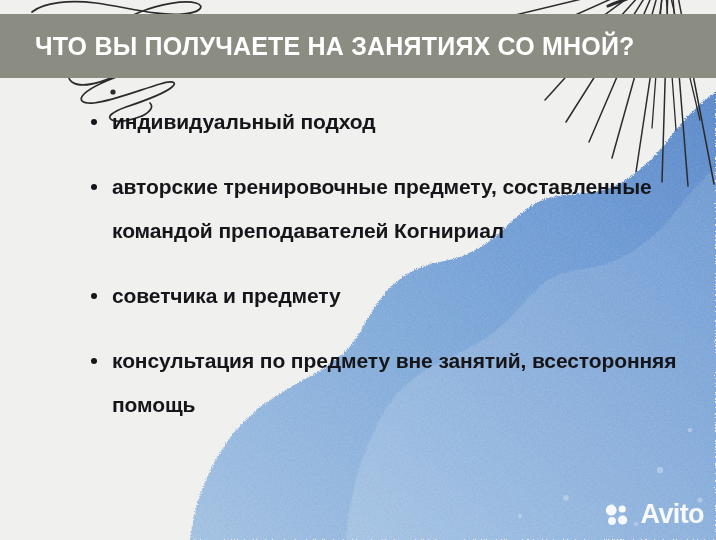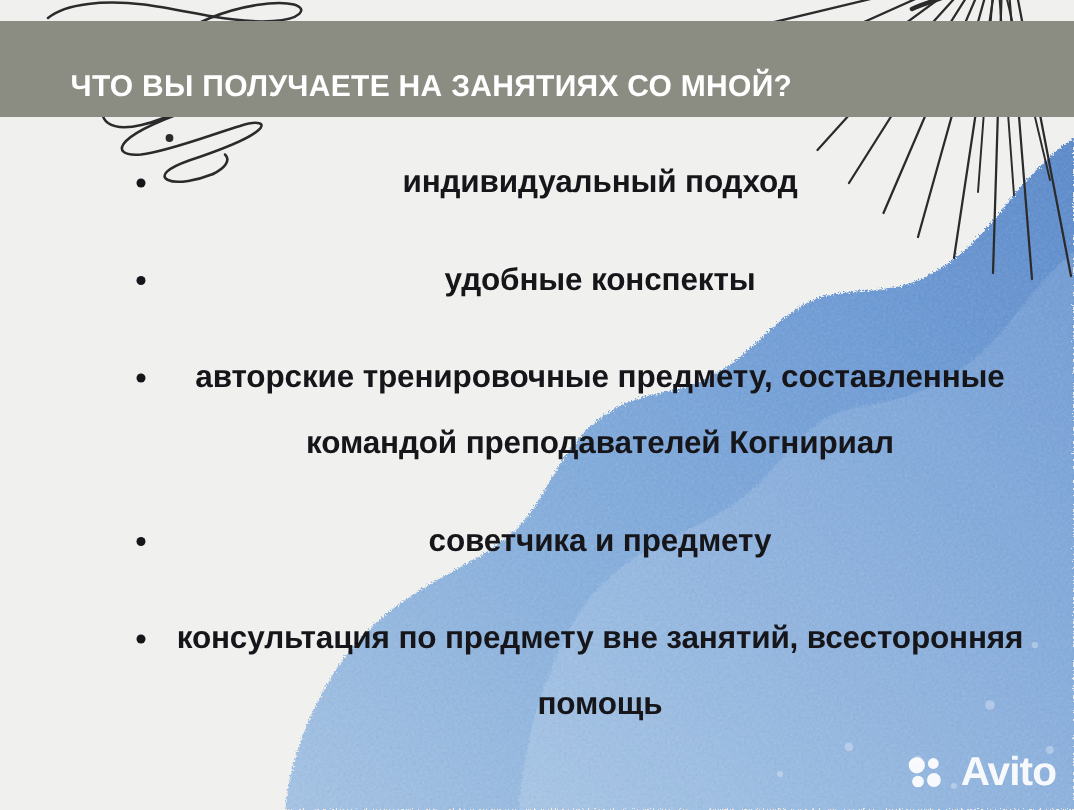--- a/index.html
+++ b/index.html
@@ -38,22 +38,22 @@
     height: 64px;
     background: #8b8d82;
     z-index: 3;
   }
   #page-title {
     position: absolute;
     left: 35px;
     top: 0;
     height: 64px;
     line-height: 64px;
-    margin: 12px;
-    font-size: 20px;
+    margin: 0;
+    font-size: 25px;
     font-weight: 700;
     letter-spacing: 0.2px;
     color: #ffffff;
     white-space: nowrap;
     font-family: "Liberation Sans", sans-serif;
   }
 
   
   #benefits-list {
     position: absolute;
@@ -67,21 +67,20 @@
   }
   .benefit-item {
     position: relative;
     padding-left: 24px;
     margin: 0 0 21px 0;
     font-size: 21px;
     font-weight: 700;
     color: #16161a;
     line-height: 44px;
     letter-spacing: -0.1px;
-    text-align: center;
   }
   .benefit-item:last-child {
     margin-bottom: 0;
   }
   .bullet-dot {
     position: absolute;
     left: 3px;
     top: 19px;
     width: 6px;
     height: 6px;
@@ -243,24 +242,20 @@
     <h1 id="page-title">ЧТО ВЫ ПОЛУЧАЕТЕ НА ЗАНЯТИЯХ СО МНОЙ?</h1>
   </div>
 
   <ul id="benefits-list">
     <li class="benefit-item">
       <span class="bullet-dot"></span>
       <span class="benefit-text">индивидуальный подход</span>
     </li>
     <li class="benefit-item">
       <span class="bullet-dot"></span>
-      <span class="benefit-text">удобные конспекты</span>
-    </li>
-    <li class="benefit-item">
-      <span class="bullet-dot"></span>
       <span class="benefit-text">авторские тренировочные предмету, составленные командой преподавателей Когнириал</span>
     </li>
     <li class="benefit-item">
       <span class="bullet-dot"></span>
       <span class="benefit-text">советчика и предмету</span>
     </li>
     <li class="benefit-item">
       <span class="bullet-dot"></span>
       <span class="benefit-text">консультация по предмету вне занятий, всесторонняя помощь</span>
     </li>

